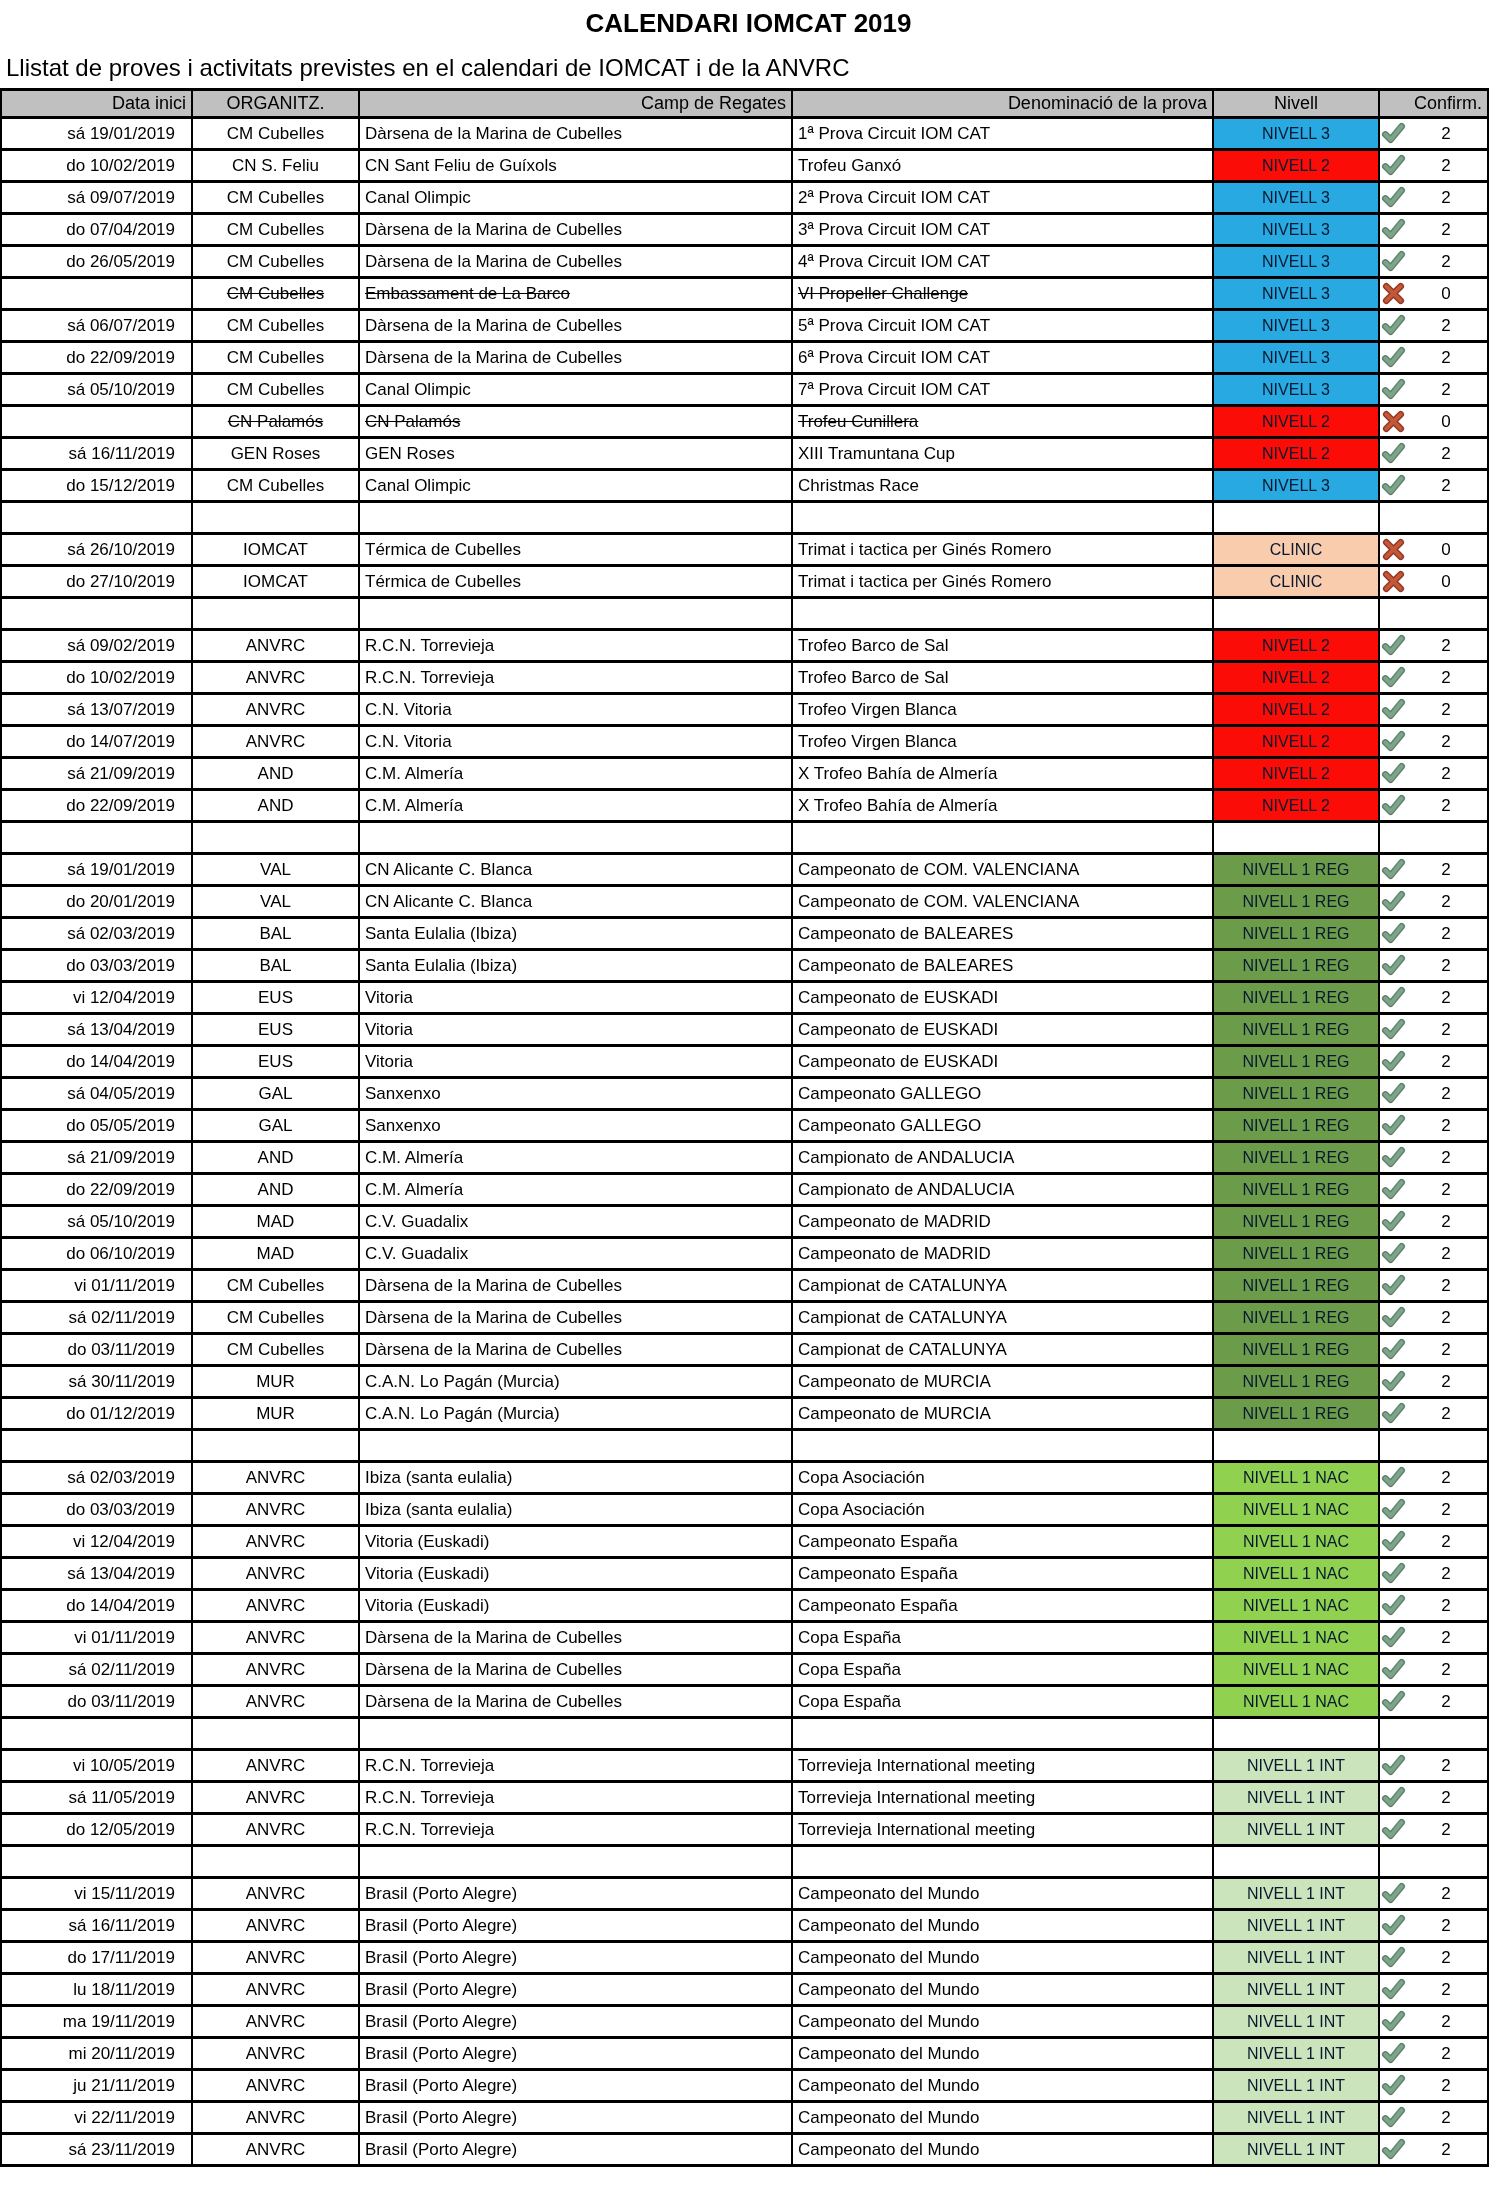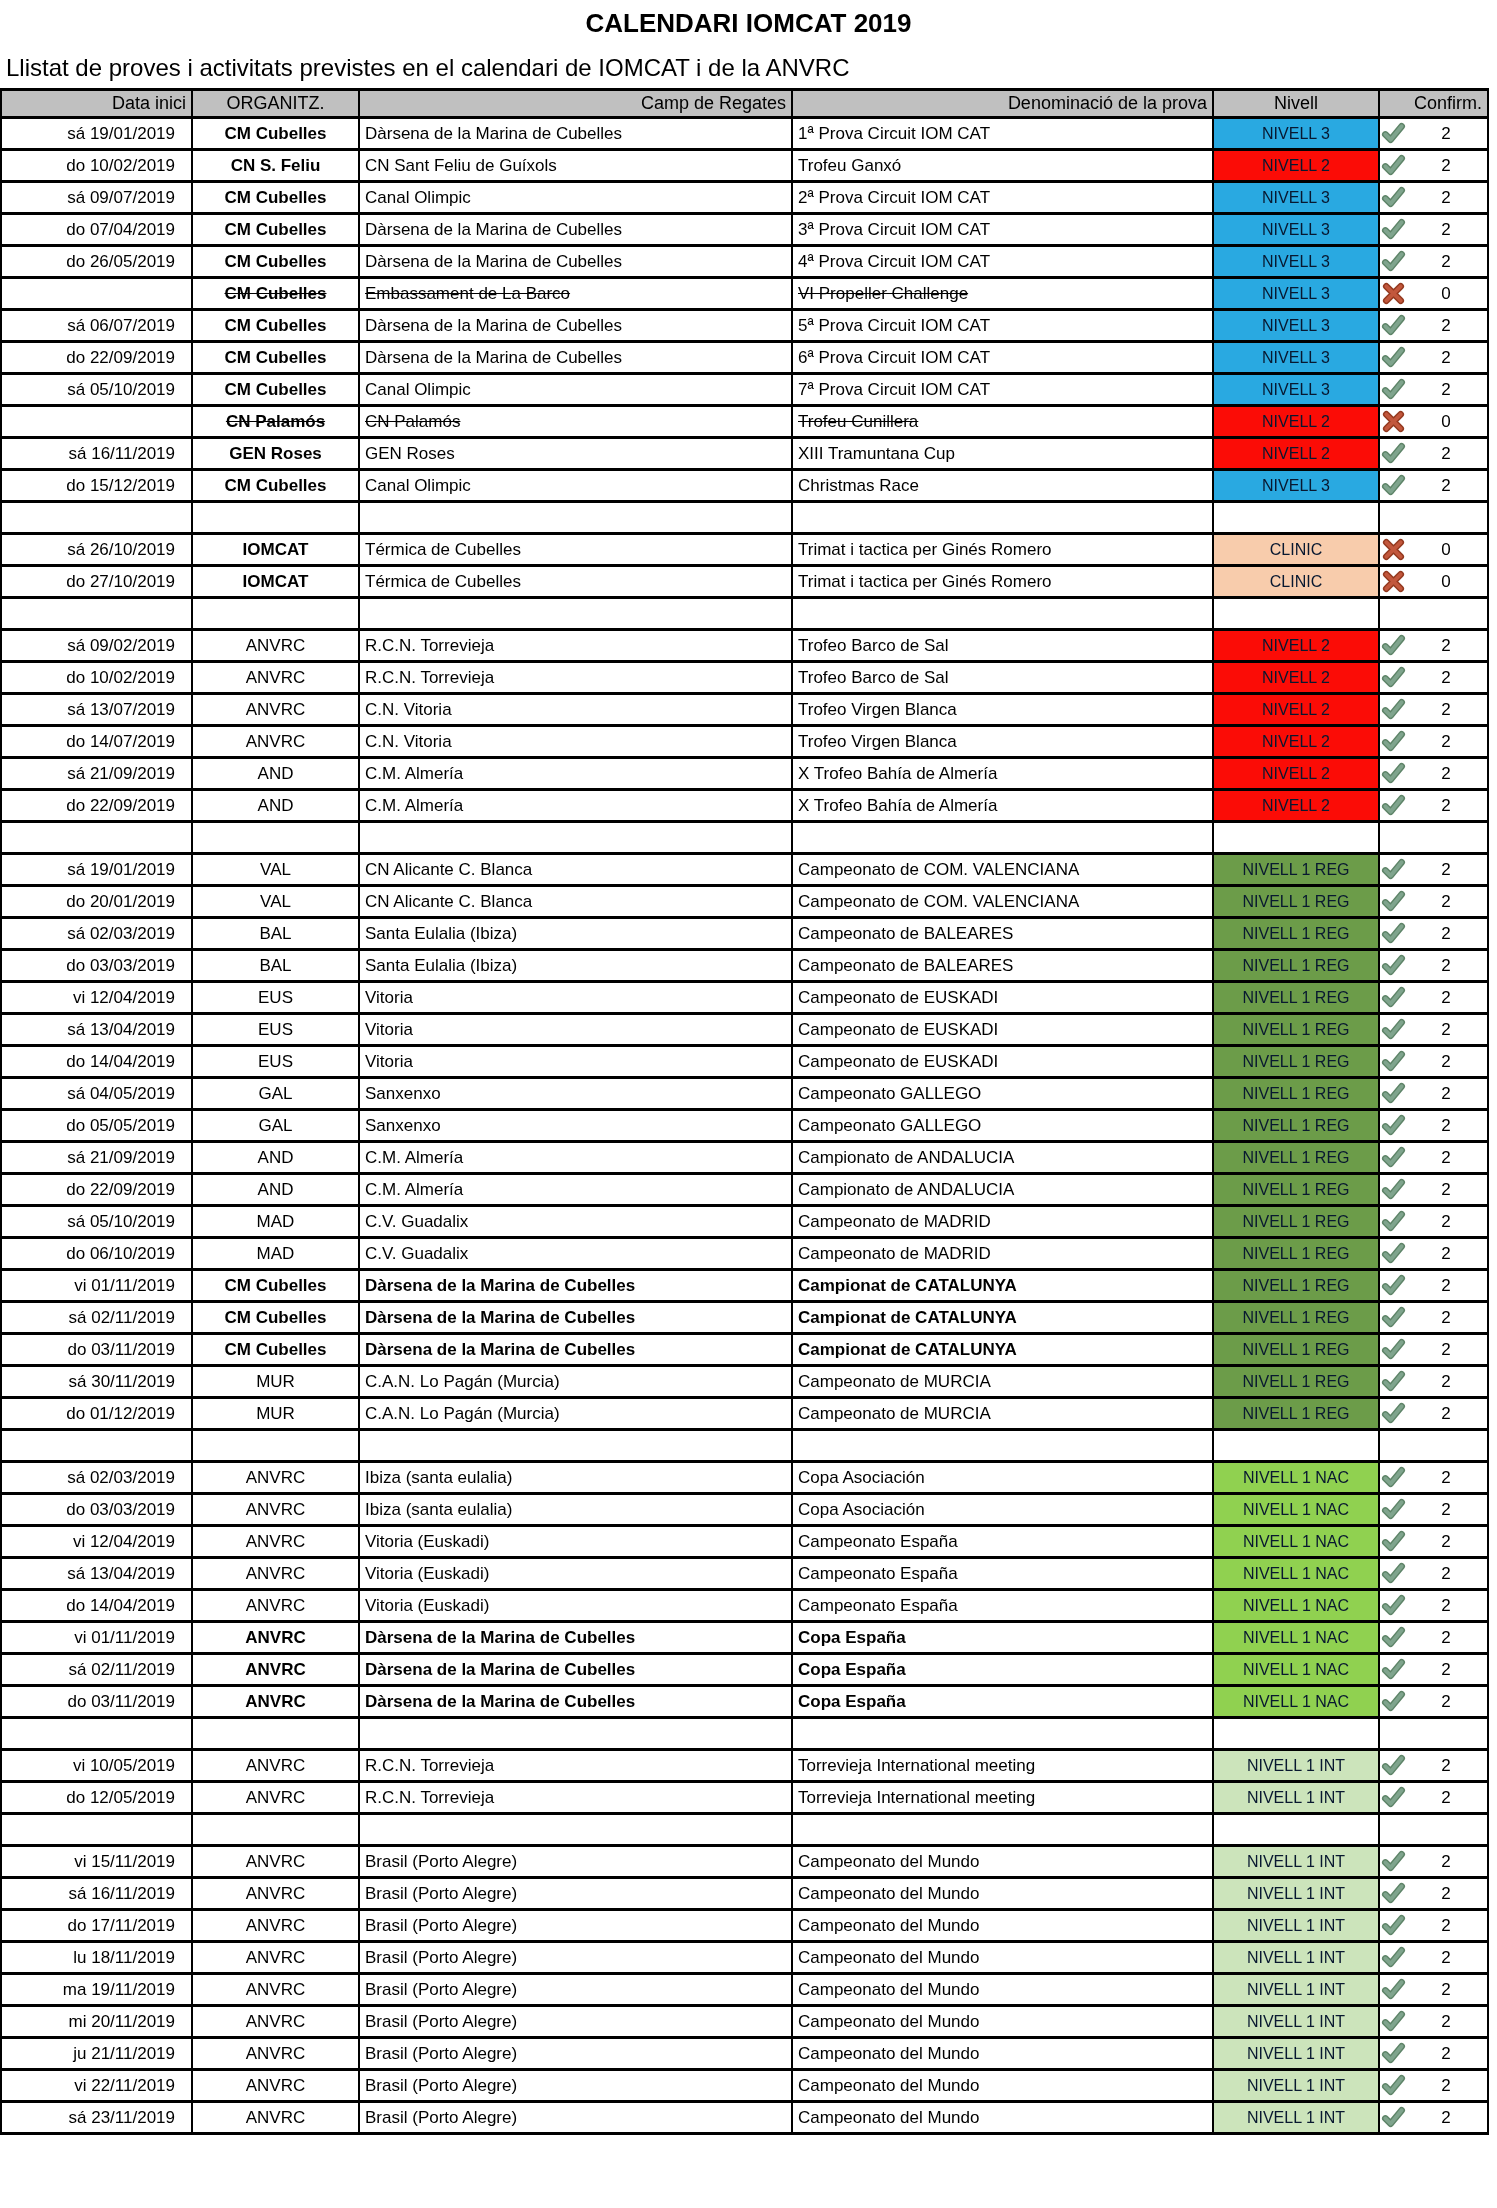--- a/index.html
+++ b/index.html
@@ -12,21 +12,21 @@
   th { background:#C0C0C0; font-weight:normal; font-size:18px; height:25px; text-align:right; }
   th.center { text-align:center; }
   td { height:29px; font-size:17px; }
   td.date { text-align:right; padding-right:16px; }
   td.org  { text-align:center; }
   td.level{ text-align:center; font-size:16px; padding:0 2px; color:#081830; }
   td.confirm { padding:0 1px; }
   .cwrap { display:flex; align-items:center; height:100%; }
   .cicon { width:25px; height:23px; flex:0 0 auto; }
   .cnt   { flex:1; text-align:center; font-size:17px; color:#000; }
-  .bold  { font-weight:bold; }
+  .bold  { font-weight:normal; }
   .strike{ text-decoration:line-through; }
 </style>
 </head>
 <body>
 
 <div class="page">
   <div class="title">CALENDARI IOMCAT 2019</div>
   <div class="subtitle">Llistat de proves i activitats previstes en el calendari de IOMCAT i de la ANVRC</div>
 
   <table>
@@ -835,20 +835,36 @@
             <div class="cwrap">
               <svg class="cicon" viewBox="0 0 24 24">
                 <path d="M3.5 13 L9 18.5 L20.5 4.5" fill="none" stroke="#5E8468" stroke-width="7" stroke-linecap="round" stroke-linejoin="round"></path>
                 <path d="M3.5 13 L9 18.5 L20.5 4.5" fill="none" stroke="#7FA48D" stroke-width="4" stroke-linecap="round" stroke-linejoin="round"></path>
               </svg>
               <span class="cnt">2</span>
             </div>
           </td>
         </tr>
         <tr>
+          <td class="date">sá 11/05/2019</td>
+          <td class="org">ANVRC</td>
+          <td class="venue">R.C.N. Torrevieja</td>
+          <td class="event">Torrevieja International meeting</td>
+          <td class="level" style="background: rgb(204, 228, 187);">NIVELL 1 INT</td>
+          <td class="confirm">
+            <div class="cwrap">
+              <svg class="cicon" viewBox="0 0 24 24">
+                <path d="M3.5 13 L9 18.5 L20.5 4.5" fill="none" stroke="#5E8468" stroke-width="7" stroke-linecap="round" stroke-linejoin="round"></path>
+                <path d="M3.5 13 L9 18.5 L20.5 4.5" fill="none" stroke="#7FA48D" stroke-width="4" stroke-linecap="round" stroke-linejoin="round"></path>
+              </svg>
+              <span class="cnt">2</span>
+            </div>
+          </td>
+        </tr>
+        <tr>
           <td class="date">do 12/05/2019</td>
           <td class="org">ANVRC</td>
           <td class="venue">R.C.N. Torrevieja</td>
           <td class="event">Torrevieja International meeting</td>
           <td class="level" style="background: rgb(204, 228, 187);">NIVELL 1 INT</td>
           <td class="confirm">
             <div class="cwrap">
               <svg class="cicon" viewBox="0 0 24 24">
                 <path d="M3.5 13 L9 18.5 L20.5 4.5" fill="none" stroke="#5E8468" stroke-width="7" stroke-linecap="round" stroke-linejoin="round"></path>
                 <path d="M3.5 13 L9 18.5 L20.5 4.5" fill="none" stroke="#7FA48D" stroke-width="4" stroke-linecap="round" stroke-linejoin="round"></path>

